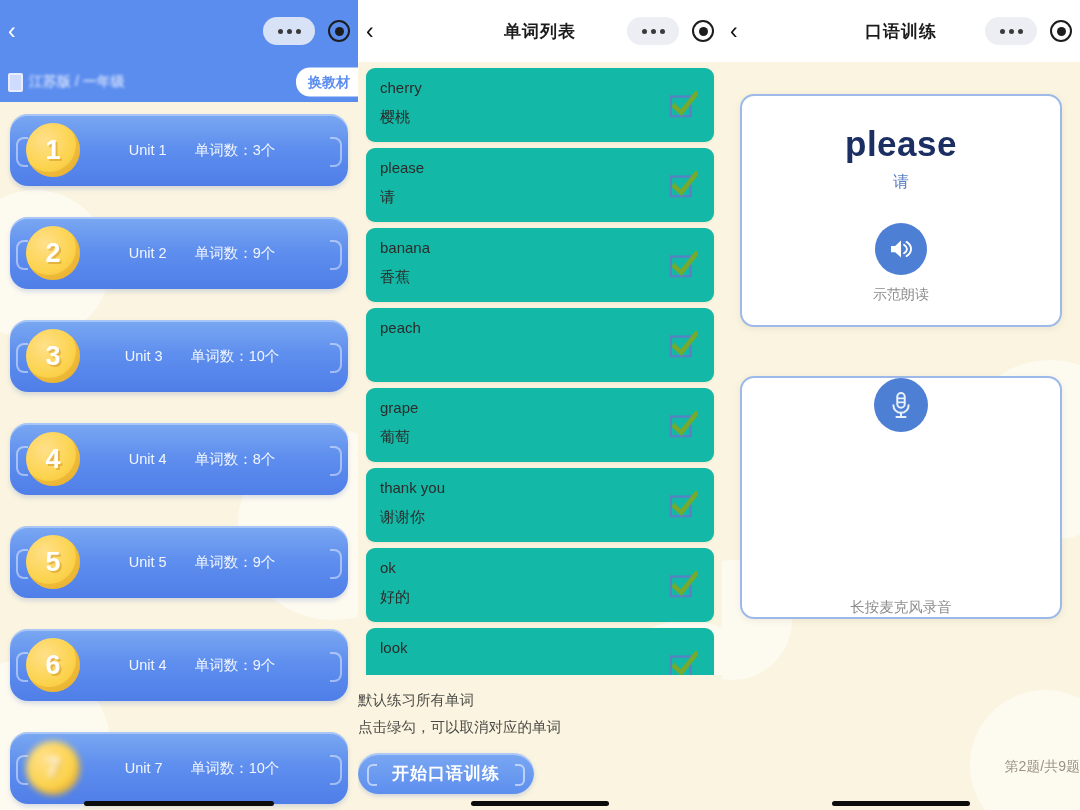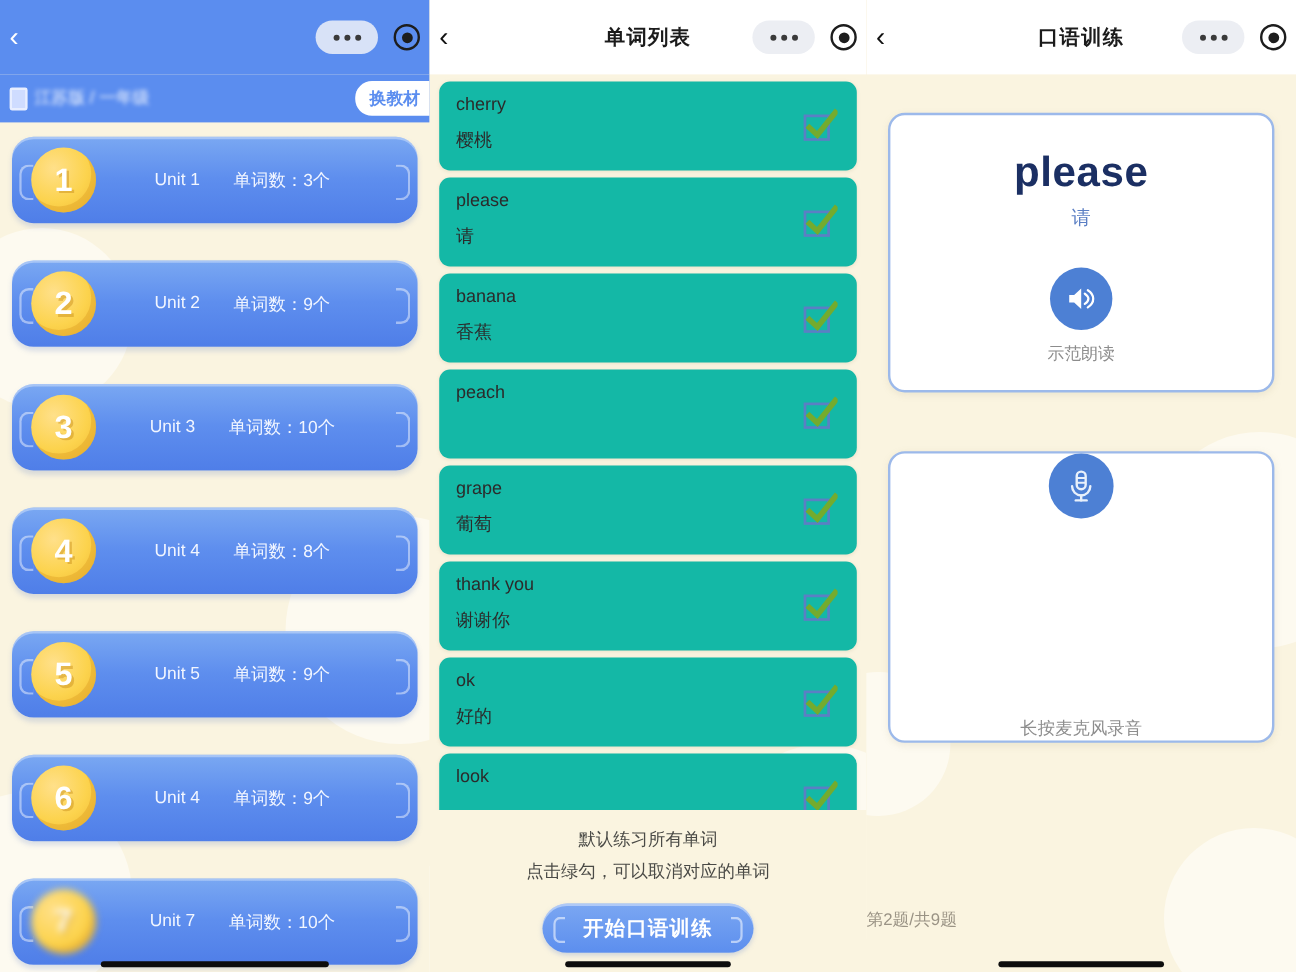--- a/index.html
+++ b/index.html
@@ -100,21 +100,21 @@
     margin-bottom:6px; padding:11px 14px; box-shadow:0 1px 3px rgba(170,160,120,.18);
   }
   .w-en { font-size:15px; color:#2b2b2b; margin-bottom:10px; }
   .w-cn { font-size:15px; color:#2b2b2b;margin-top:12px; }
   .check {
     position:absolute; right:16px; top:50%; transform:translateY(-50%);
     width:30px; height:30px;
   }
   .mid-footer {
     position:absolute; left:0; bottom:0; width:100%; z-index:3;
-    background:#faf4e0; padding-top:12px; text-align:center;
+    background:#faf4e0; padding-top:12px; text-align:left;
   }
   .foot-line { font-size:14.5px; color:#4a4a46; line-height:27px; }
   .start-btn {
     position:relative; display:inline-block; margin-top:12px;
     background:linear-gradient(180deg,#7ba7f2 0%,#5c8eee 100%);
     color:#fff; font-size:17px; font-weight:700; letter-spacing:1px;
     padding:9px 34px; border-radius:22px;
     box-shadow:inset 0 2px 0 rgba(255,255,255,.4), 0 2px 4px rgba(120,150,210,.35);
   }
   .start-btn::before, .start-btn::after {
@@ -138,21 +138,21 @@
     background:#4d80d4; display:flex; align-items:center; justify-content:center;
   }
   .r-sub { font-size:14px; color:#8c8c8c; margin-top:11px; }
   .mic-box { height:243px; margin-top:49px; display:flex; flex-direction:column;
              align-items:center; justify-content:space-between;gap:32px; }
   .mic {
     width:54px; height:54px; border-radius:50%;
     background:#4d80d4; display:flex; align-items:center; justify-content:center;
   }
   .mic-label { font-size:14.5px; color:#8d8d8d; margin-top:28px; }
-  .progress { position:absolute; bottom:34px; width:100%; text-align:left;
+  .progress { position:absolute; bottom:34px; width:100%; text-align:right;
               font-size:14px; color:#9a9385; z-index:2; }
 
   
   .home-bar {
     position:absolute; bottom:4px; left:50%; transform:translateX(-50%);
     width:138px; height:5px; border-radius:3px; background:#0d0d0d; z-index:9;
   }
   .home-bar.wide { width:190px; }
 </style>
 </head>

